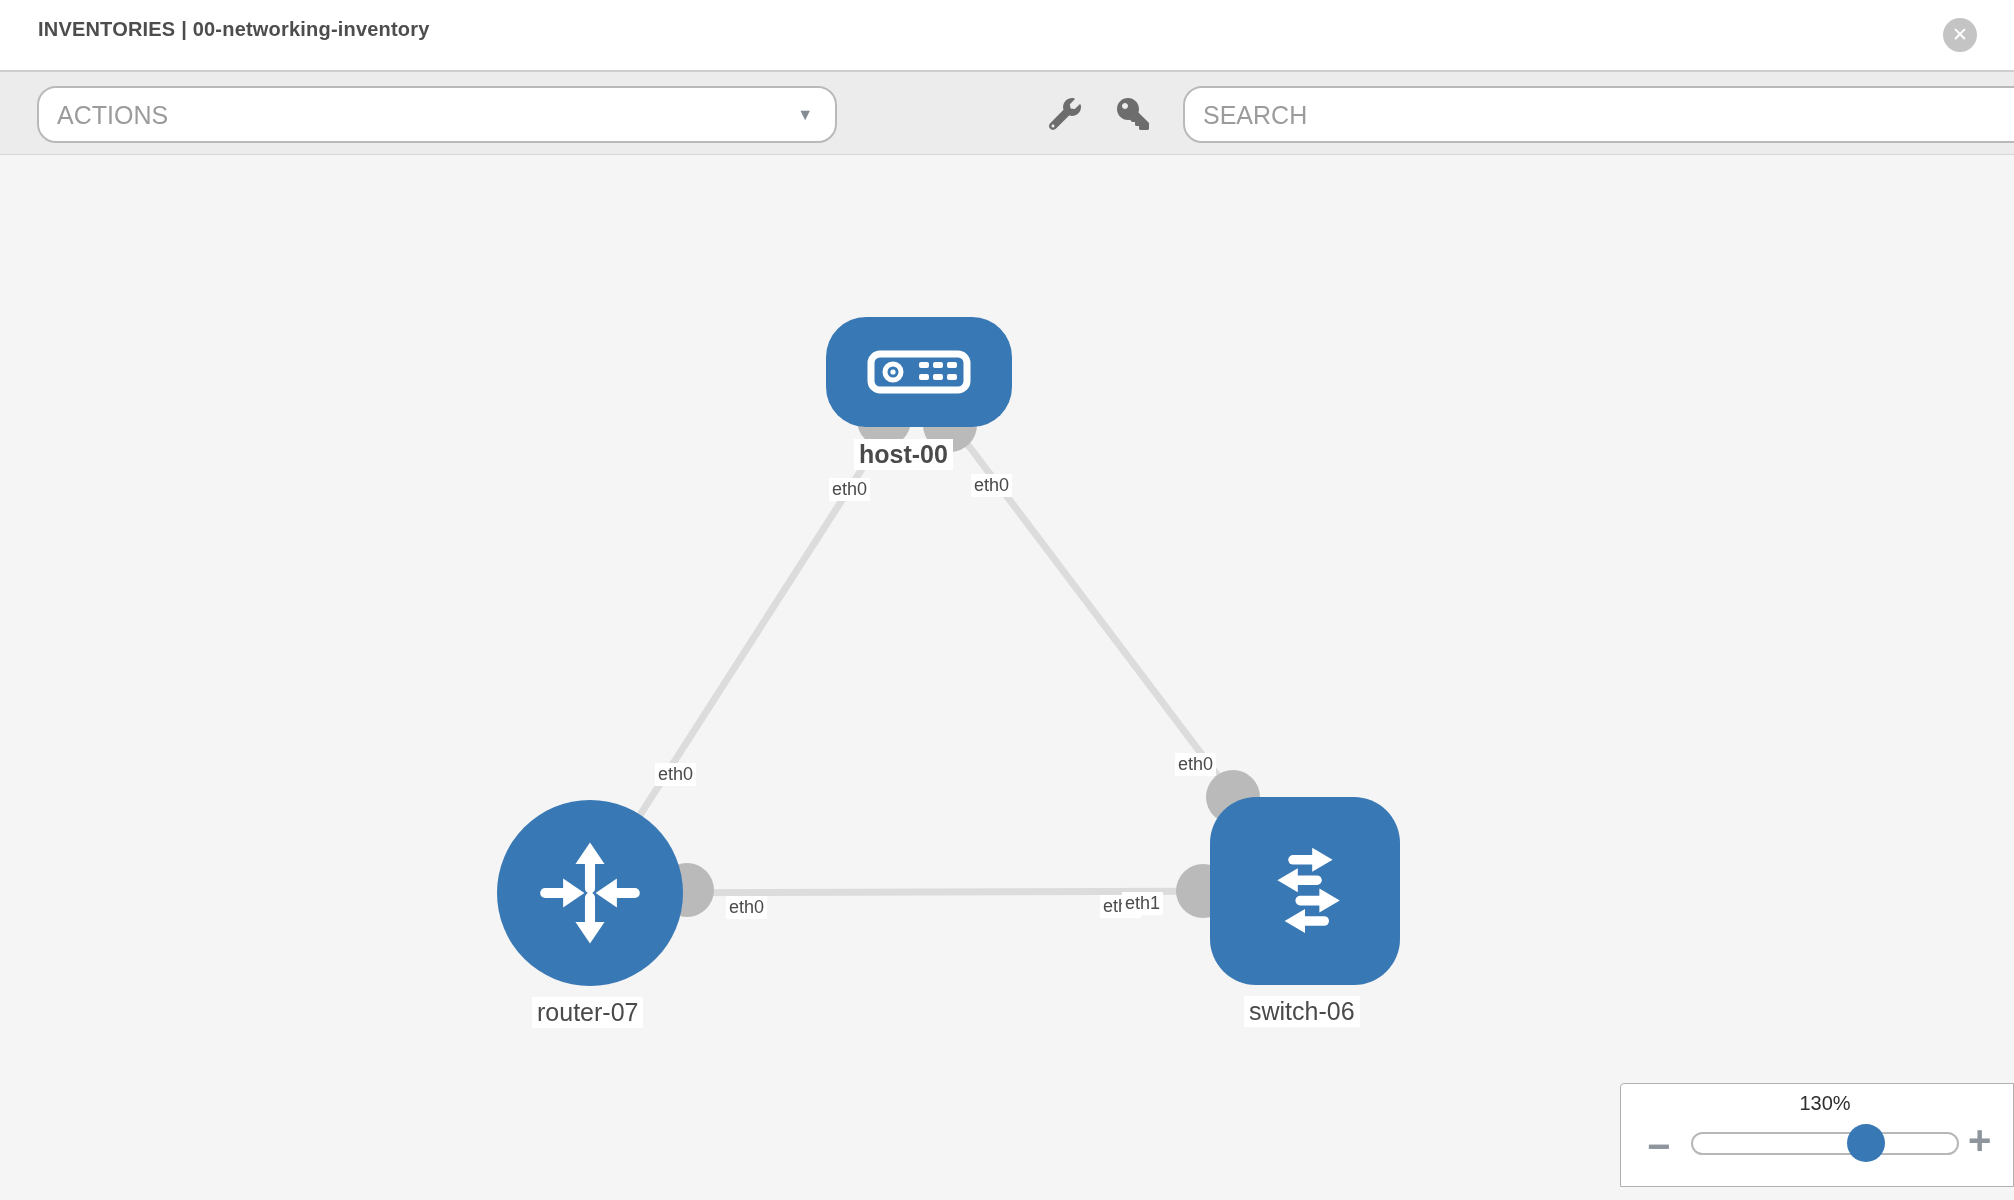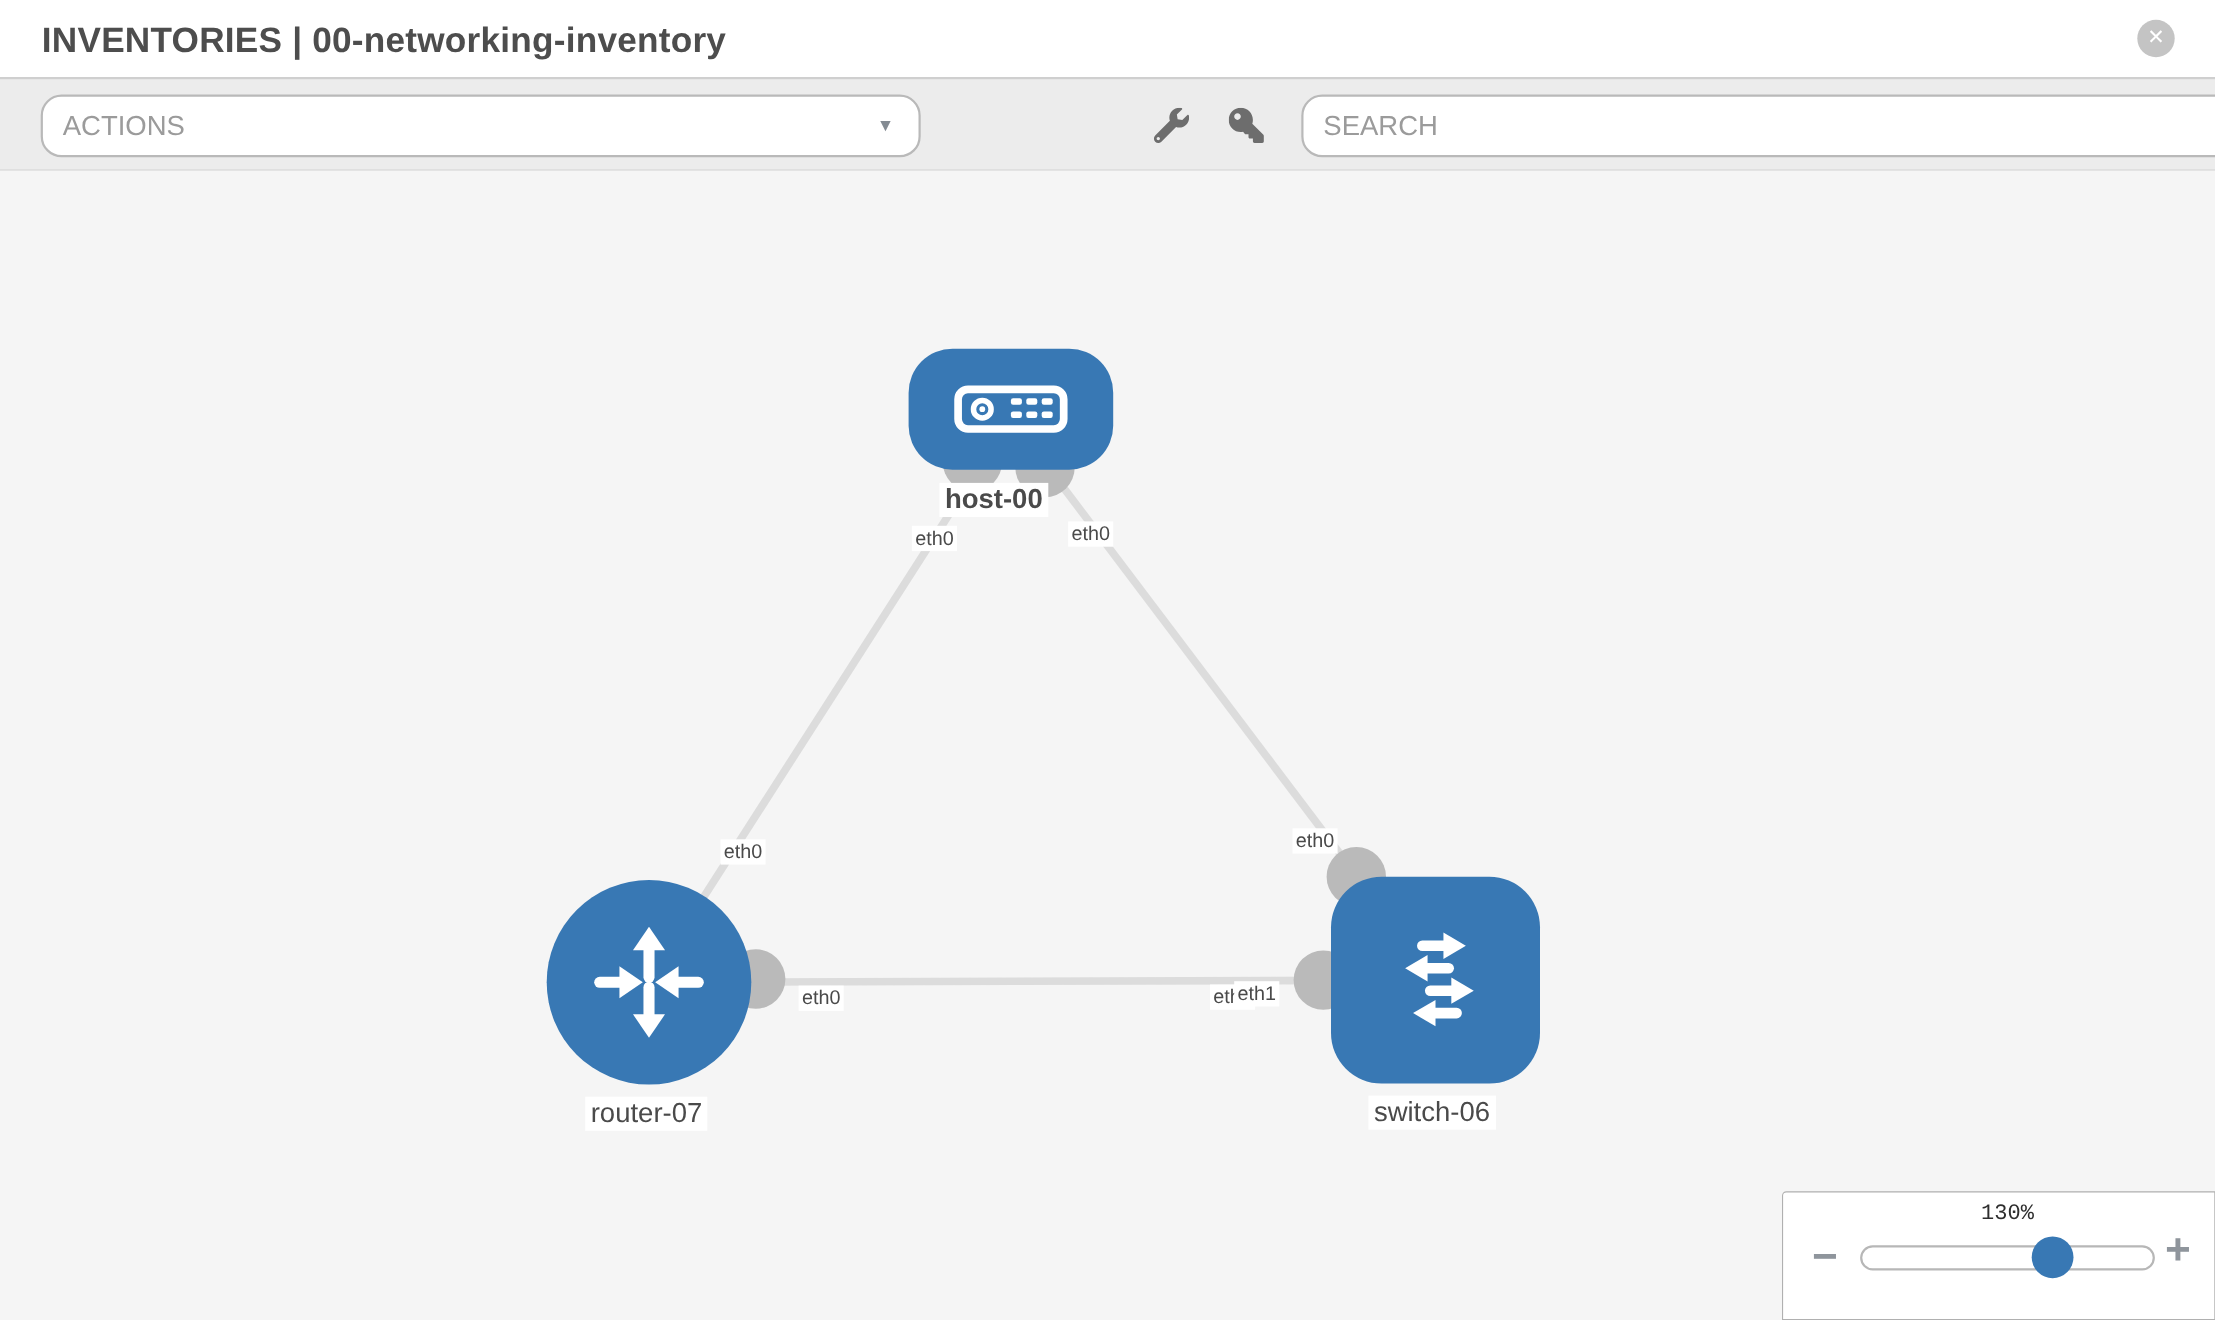--- a/index.html
+++ b/index.html
@@ -1,21 +1,21 @@
 <!DOCTYPE html>
 <html><head>
 <meta charset="utf-8">
 <style>
   * { margin:0; padding:0; box-sizing:border-box; }
   html,body { width:2014px; height:1200px; overflow:hidden;
               font-family:"Liberation Sans","DejaVu Sans",sans-serif; background:#fff; }
 
   
   .header { position:absolute; top:0; left:0; width:2014px; height:70px; background:#fff; z-index:20; }
-  .title { position:absolute; left:38px; top:18px; font-size:32px; font-weight:bold; color:#4d4d4d; letter-spacing:.2px; }
+  .title { position:absolute; left:38px; top:18px; font-size:20px; font-weight:bold; color:#4d4d4d; letter-spacing:.2px; }
   .close-btn { position:absolute; left:1943px; top:18px; width:34px; height:34px; border-radius:50%;
                background:#c4c4c4; color:#fff; text-align:center; line-height:33px; font-size:19px;
                font-weight:bold; cursor:pointer; }
 
   
   .toolbar { position:absolute; top:70px; left:0; width:2014px; height:85px; background:#ececec;
              border-top:2px solid #cfcfcf; border-bottom:1px solid #d6d6d6; z-index:20; }
   .select-box { position:absolute; top:14px; height:57px; background:#fff; border:2px solid #b9b9b9;
                 border-radius:19px; color:#9b9b9b; font-size:25px; cursor:pointer; }
   .select-box .lbl { position:absolute; left:18px; top:50%; transform:translateY(-50%); }
@@ -36,22 +36,22 @@
   .node { position:absolute; z-index:3; display:flex; align-items:center; justify-content:center;
           background:#3878b4; cursor:pointer; }
   .node-host   { left:826px;  top:317px; width:186px; height:110px; border-radius:40px; }
   .node-router { left:497px;  top:800px; width:186px; height:186px; border-radius:50%; }
   .node-switch { left:1210px; top:797px; width:190px; height:188px; border-radius:46px; }
   .chip { position:absolute; z-index:4; background:#fff; color:#4a4a4a; white-space:nowrap; }
   .chip.name  { font-size:25px; padding:1px 5px; }
   .chip.iface { font-size:18px; padding:1px 3px;margin-top:24px; }
 
   
-  .zoom-panel { position:absolute; left:1620px; top:1083px; width:394px; height:117px; background:#fff;
-                border:1px solid #b0b0b0; border-radius:4px 0 0 0; z-index:6;font-family:Liberation Mono, monospace; }
+  .zoom-panel { position:absolute; left:1620px; top:1083px; width:394px; height:104px; background:#fff;
+                border:1px solid #b0b0b0; border-radius:4px 0 0 0; z-index:6; }
   .zoom-value { position:absolute; left:70px; top:8px; width:268px; text-align:center;
                 font-size:20px; color:#2e2e2e; }
   .zoom-btn { position:absolute; color:#8f959c; font-weight:bold; cursor:pointer; line-height:1; }
   .zoom-minus { left:26px; top:42px; font-size:40px; }
   .zoom-plus  { left:347px; top:36px; font-size:40px; }
   .zoom-track { position:absolute; left:70px; top:48px; width:268px; height:23px; background:#fff;
                 border:2px solid #b7b7b7; border-radius:12px; cursor:pointer; }
   .zoom-thumb { position:absolute; left:154px; top:-10px; width:38px; height:38px; border-radius:50%;
                 background:#3878b4; cursor:grab; }
 </style>

